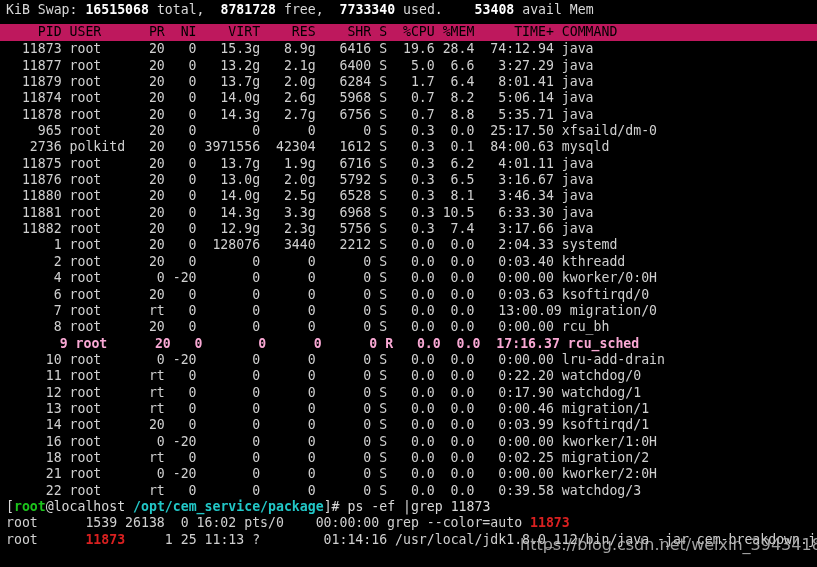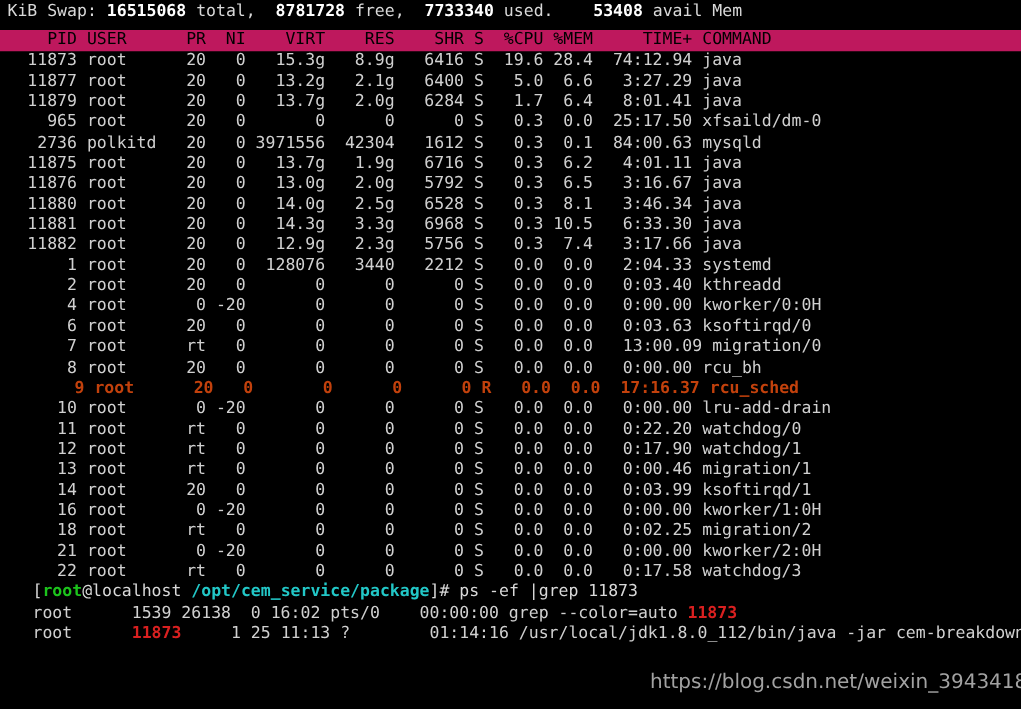--- a/index.html
+++ b/index.html
@@ -37,22 +37,22 @@
     background: #be185d;
     color: #000000;
     white-space: pre;
     height: 17px;
     padding-left: 6px;
     box-sizing: border-box;
     font-weight: normal;
     width: 100%;
   }
   .prow { color: #d0d0d0; }
-  .prow.bold { color: #c2410c; font-weight: bold; padding-left: 12px; }
-  .promptline { white-space: pre; margin-left: 20px; }
+  .prow.bold { color: #f9a8d4; font-weight: bold; padding-left: 12px; }
+  .promptline { white-space: pre; }
   .p-brkt { color: #d8d8d8; }
   .p-user { color: #1cc41c; font-weight: bold; }
   .p-at   { color: #d8d8d8; }
   .p-path { color: #22c7c7; font-weight: bold; }
   .p-cmd  { color: #d8d8d8; }
   .red    { color: #d92020; font-weight: bold; }
   .watermark {
     position: absolute;
     left: 520px;
     top: 537px;
@@ -72,20 +72,22 @@
   <div class="line summary"><span>KiB Swap:</span> <span class="b">16515068</span> <span>total,</span>  <span class="b">8781728</span> <span>free,</span>  <span class="b">7733340</span> <span>used.</span>    <span class="b">53408</span> <span>avail Mem</span></div>
 
   <div class="spacer"></div>
 
   <div class="hdr">    PID USER      PR  NI    VIRT    RES    SHR S  %CPU %MEM     TIME+ COMMAND</div>
 
   <div id="proc-rows">
       <div class="line prow">  11873 root      20   0   15.3g   8.9g   6416 S  19.6 28.4  74:12.94 java</div>
       <div class="line prow">  11877 root      20   0   13.2g   2.1g   6400 S   5.0  6.6   3:27.29 java</div>
       <div class="line prow">  11879 root      20   0   13.7g   2.0g   6284 S   1.7  6.4   8:01.41 java</div>
+      <div class="line prow">  11874 root      20   0   14.0g   2.6g   5968 S   0.7  8.2   5:06.14 java</div>
+      <div class="line prow">  11878 root      20   0   14.3g   2.7g   6756 S   0.7  8.8   5:35.71 java</div>
       <div class="line prow">    965 root      20   0       0      0      0 S   0.3  0.0  25:17.50 xfsaild/dm-0</div>
       <div class="line prow">   2736 polkitd   20   0 3971556  42304   1612 S   0.3  0.1  84:00.63 mysqld</div>
       <div class="line prow">  11875 root      20   0   13.7g   1.9g   6716 S   0.3  6.2   4:01.11 java</div>
       <div class="line prow">  11876 root      20   0   13.0g   2.0g   5792 S   0.3  6.5   3:16.67 java</div>
       <div class="line prow">  11880 root      20   0   14.0g   2.5g   6528 S   0.3  8.1   3:46.34 java</div>
       <div class="line prow">  11881 root      20   0   14.3g   3.3g   6968 S   0.3 10.5   6:33.30 java</div>
       <div class="line prow">  11882 root      20   0   12.9g   2.3g   5756 S   0.3  7.4   3:17.66 java</div>
       <div class="line prow">      1 root      20   0  128076   3440   2212 S   0.0  0.0   2:04.33 systemd</div>
       <div class="line prow">      2 root      20   0       0      0      0 S   0.0  0.0   0:03.40 kthreadd</div>
       <div class="line prow">      4 root       0 -20       0      0      0 S   0.0  0.0   0:00.00 kworker/0:0H</div>
@@ -94,21 +96,21 @@
       <div class="line prow">      8 root      20   0       0      0      0 S   0.0  0.0   0:00.00 rcu_bh</div>
       <div class="line prow bold">      9 root      20   0       0      0      0 R   0.0  0.0  17:16.37 rcu_sched</div>
       <div class="line prow">     10 root       0 -20       0      0      0 S   0.0  0.0   0:00.00 lru-add-drain</div>
       <div class="line prow">     11 root      rt   0       0      0      0 S   0.0  0.0   0:22.20 watchdog/0</div>
       <div class="line prow">     12 root      rt   0       0      0      0 S   0.0  0.0   0:17.90 watchdog/1</div>
       <div class="line prow">     13 root      rt   0       0      0      0 S   0.0  0.0   0:00.46 migration/1</div>
       <div class="line prow">     14 root      20   0       0      0      0 S   0.0  0.0   0:03.99 ksoftirqd/1</div>
       <div class="line prow">     16 root       0 -20       0      0      0 S   0.0  0.0   0:00.00 kworker/1:0H</div>
       <div class="line prow">     18 root      rt   0       0      0      0 S   0.0  0.0   0:02.25 migration/2</div>
       <div class="line prow">     21 root       0 -20       0      0      0 S   0.0  0.0   0:00.00 kworker/2:0H</div>
-      <div class="line prow">     22 root      rt   0       0      0      0 S   0.0  0.0   0:17.58 watchdog/3</div>
+      <div class="line prow">     22 root      rt   0       0      0      0 S   0.0  0.0   0:39.58 watchdog/3</div>
     </div>
 
   <div id="shell-area">
       <div class="line promptline"><span class="p-brkt">[</span><span class="p-user">root</span><span class="p-at">@localhost </span><span class="p-path">/opt/cem_service/package</span><span class="p-brkt">]# </span><span class="p-cmd">ps -ef |grep </span><span class="p-cmd">11873</span></div>
       <div class="line promptline"><span>root      1539 26138  0 16:02 pts/0    00:00:00 grep --color=auto </span><span class="red">11873</span></div>
       <div class="line promptline"><span>root      </span><span class="red">11873</span><span>     1 25 11:13 ?        01:14:16 /usr/local/jdk1.8.0_112/bin/java -jar cem-breakdown.jar</span></div>
     </div>
 
   <div class="watermark">https://blog.csdn.net/weixin_39434182</div>
 </div>

